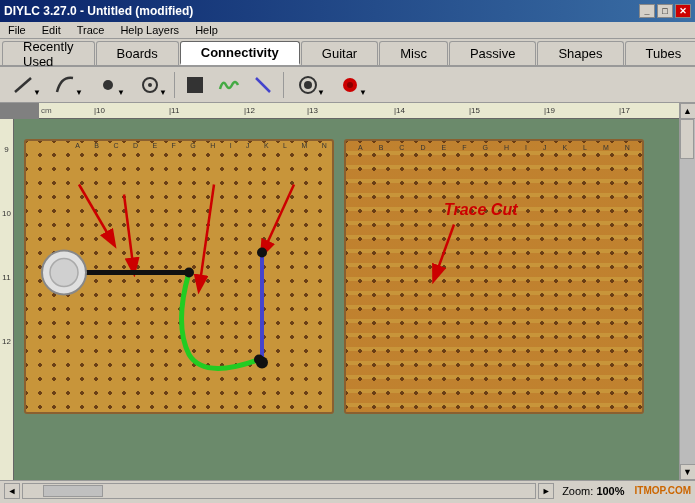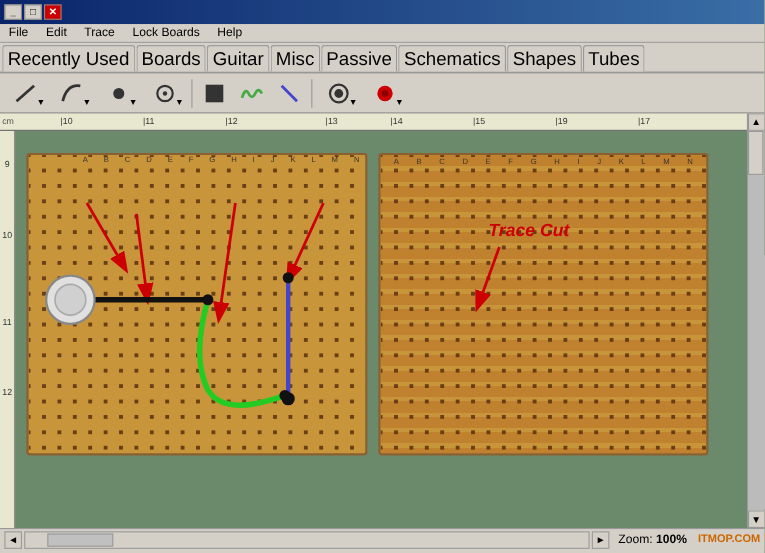--- a/index.html
+++ b/index.html
@@ -49,28 +49,28 @@
     .tab-bar {
       background: #d4d0c8;
       height: 28px;
       display: flex;
       align-items: flex-end;
       border-bottom: 2px solid #999;
       padding: 0 2px;
     }
     .tab {
       height: 24px;
-      padding: 0 4px;
+      padding: 0 20px;
       border: 1px solid #999;
       border-bottom: none;
       background: #d4d0c8;
       display: flex;
       align-items: center;
       cursor: pointer;
-      font-size: 17px;
+      font-size: 13px;
       margin-right: 1px;
       border-radius: 3px 3px 0 0;
     }
     .tab.active {
       background: #ffffff;
       border-color: #666;
       font-weight: bold;
       color: #000;
       border-bottom: 2px solid #fff;
     }
@@ -122,20 +122,21 @@
       height: 16px;
       background: #e8e8d0;
       border-bottom: 1px solid #666;
       display: flex;
       align-items: center;
       padding-left: 30px;
       font-size: 9px;
       color: #333;
       position: relative;
       overflow: hidden;
+      margin-left: 39px;
     }
     .ruler-v {
       width: 14px;
       background: #e8e8d0;
       border-right: 1px solid #666;
       font-size: 8px;
       color: #333;
       position: absolute;
       top: 16px;
       left: 0;
@@ -223,42 +224,43 @@
       font-size: 10px;
       color: #cc6600;
       font-weight: bold;
     }
 
   </style>
 </head>
 <body>
 
 <div class="title-bar">
+  <span>DIYLC 3.27.0 - Untitled  (modified)</span>
   <div class="title-bar-buttons">
     <div class="title-bar-btn">_</div>
     <div class="title-bar-btn">□</div>
     <div class="title-bar-btn close">✕</div>
   </div>
 </div>
 
 <div class="menu-bar">
   <span class="menu-item">File</span>
   <span class="menu-item">Edit</span>
   <span class="menu-item">Trace</span>
-  <span class="menu-item">Lock Boards</span>
+  <span class="menu-item">Help Layers</span>
   <span class="menu-item">Help</span>
 </div>
 
 <div class="tab-bar">
   <div class="tab">Recently Used</div>
   <div class="tab">Boards</div>
+  <div class="tab active">Connectivity</div>
   <div class="tab">Guitar</div>
   <div class="tab">Misc</div>
   <div class="tab">Passive</div>
-  <div class="tab">Schematics</div>
   <div class="tab">Shapes</div>
   <div class="tab">Tubes</div>
 </div>
 
 <div class="toolbar">
 
   <div class="tool-btn has-dropdown">
     <svg viewBox="0 0 22 22">
         <line x1="2" y1="18" x2="18" y2="4" stroke="#333" stroke-width="2.5"></line>
       </svg>
@@ -325,31 +327,31 @@
 </div>
 
 <div class="main-area">
   <div class="canvas-wrapper">
 
     <div class="ruler-h" style="position:absolute;top:0;left:0;right:16px;height:16px;z-index:10;">
       <span style="position:absolute;left:0;font-size:8px;color:#555;padding-left:2px;">cm</span>
       <span style="position:absolute;left:55px;font-size:8px;">|10</span>
       <span style="position:absolute;left:130px;font-size:8px;">|11</span>
       <span style="position:absolute;left:205px;font-size:8px;text-align:center;">|12</span>
-      <span style="position:absolute;left:296px;font-size:8px;">|13</span>
+      <span style="position:absolute;left:268px;font-size:8px;">|13</span>
       <span style="position:absolute;left:355px;font-size:8px;">|14</span>
       <span style="position:absolute;left:430px;font-size:8px;">|15</span>
       <span style="position:absolute;left:505px;font-size:8px;">|19</span>
       <span style="position:absolute;left:580px;font-size:8px;">|17</span>
     </div>
 
     <div class="ruler-v" style="font-size:8px;padding-top:16px;">
       <span style="margin-top:10px;">9</span>
       <span style="margin-top:55px;">10</span>
-      <span style="margin-top:70px;">11</span>
+      <span style="margin-top:55px;">11</span>
       <span style="margin-top:55px;">12</span>
     </div>
 
     <div class="canvas-content" style="margin-left:14px;margin-top:16px;background:#6b8a6b;position:relative;padding-left:16px;">
 
       <svg style="position:absolute;top:0;left:0;width:100%;height:100%;z-index:10;pointer-events:none;" viewBox="0 0 665 350">
 
         <line x1="65" y1="60" x2="100" y2="120" stroke="#cc0000" stroke-width="2.5" marker-end="url(#arrowRed)"></line>
 
         <line x1="110" y1="70" x2="120" y2="148" stroke="#cc0000" stroke-width="2.5" marker-end="url(#arrowRed)"></line>

